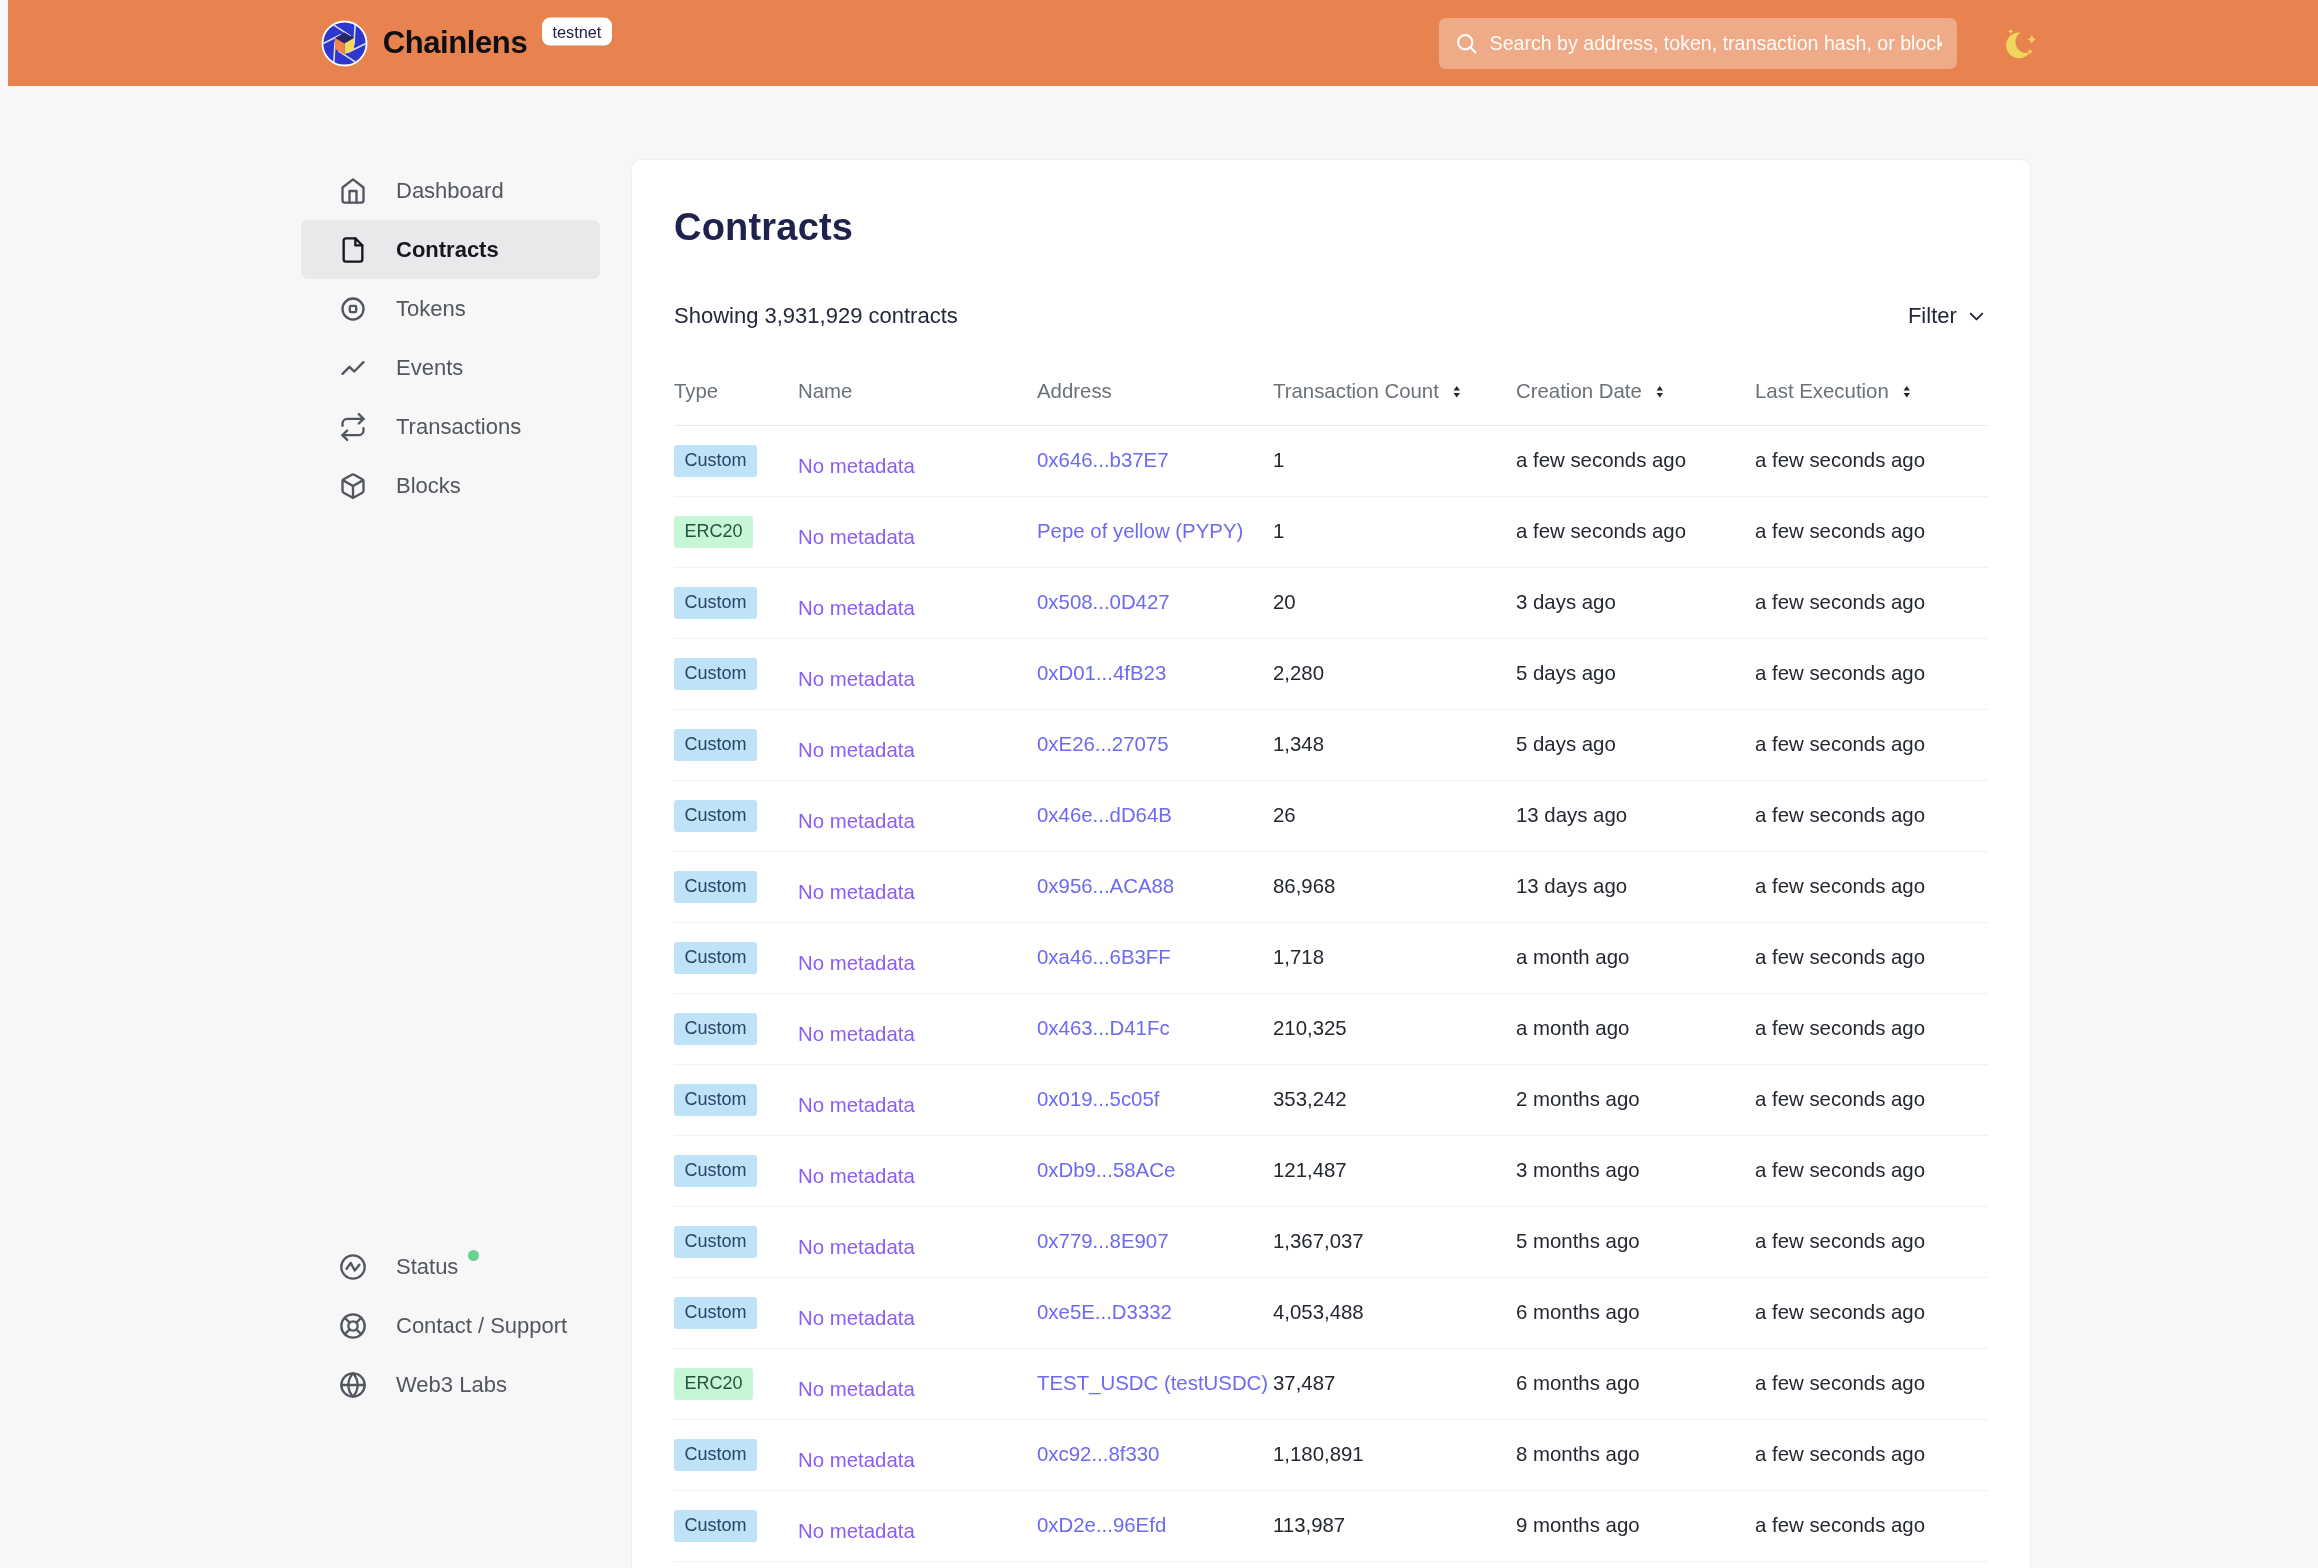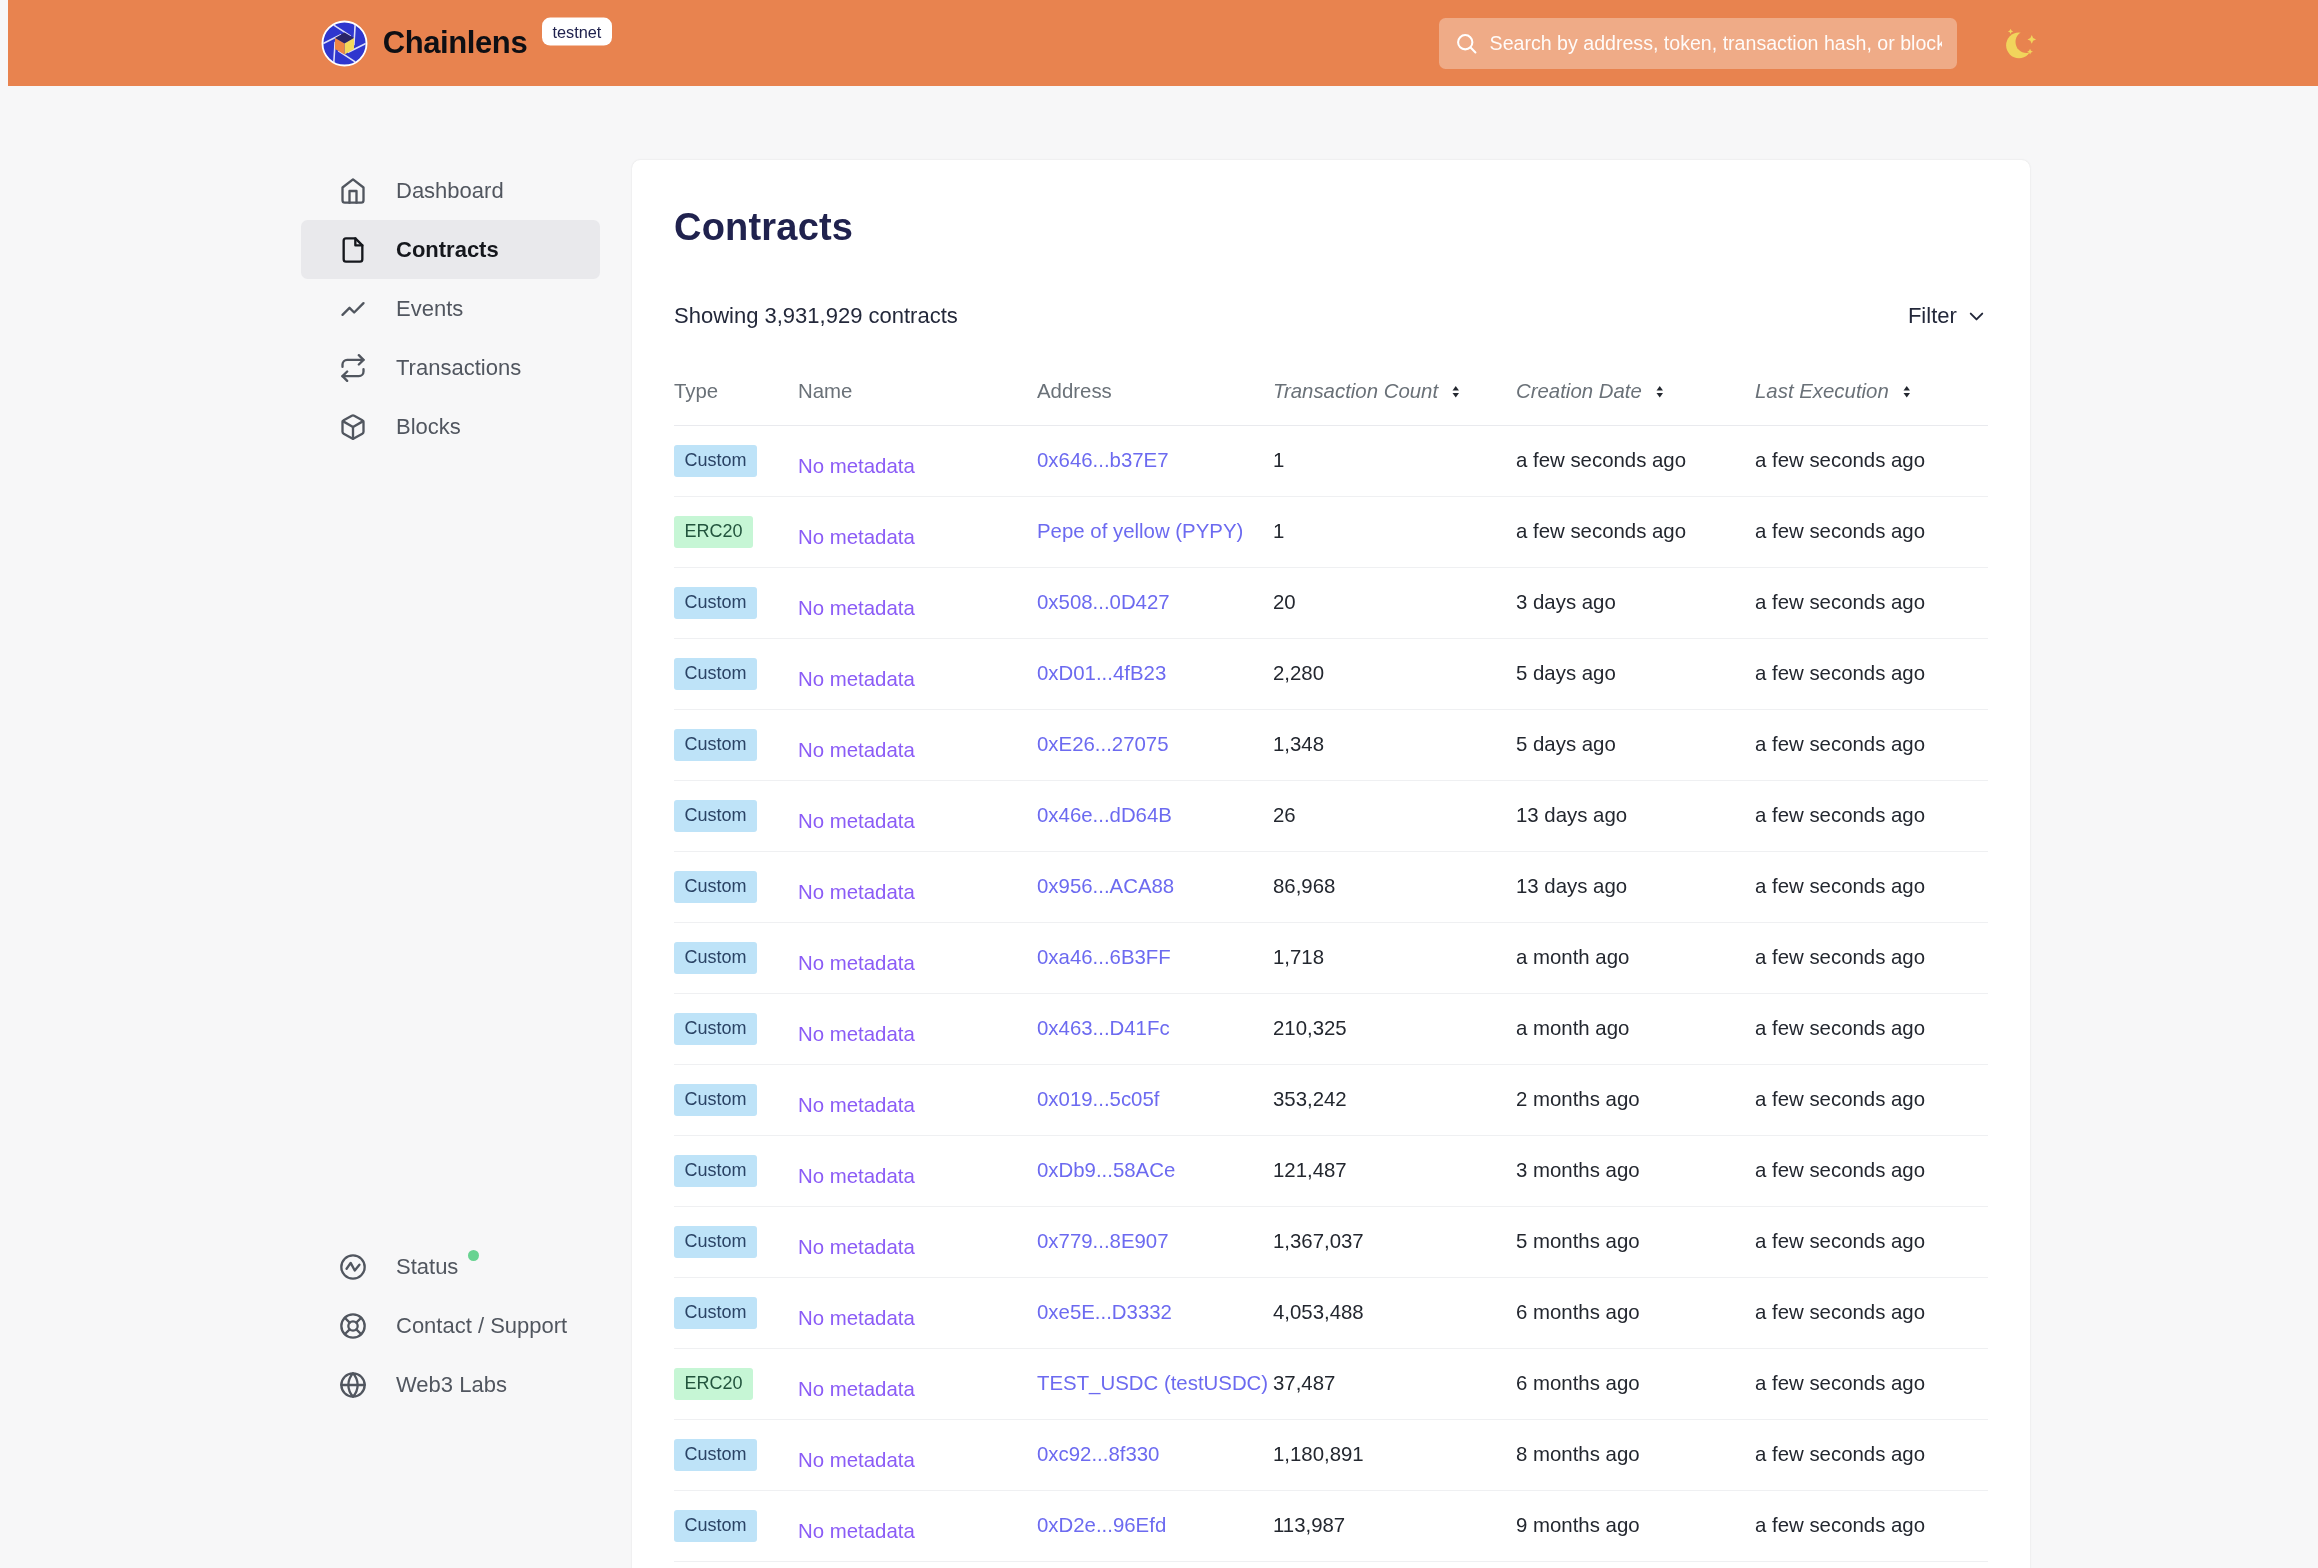--- a/index.html
+++ b/index.html
@@ -87,21 +87,21 @@
   
   .grid-cols {
     display:grid;
     grid-template-columns:124px 239px 236px 243px 239px 1fr;
     align-items:center;
   }
   .table-head { margin-top:51px; }
   .th {
     font-size:20.4px; color:#6A7178; display:flex; align-items:center; gap:9.8px;
   }
-  .th.sortable { cursor:pointer;font-style:italic; }
+  .th.sortable { cursor:pointer; }
   .head-divider { height:0.8px; background:#E9EAEE; margin-top:22px; }
   .row { height:71px; border-bottom:0.8px solid #EFF0F2; }
   .badge {
     display:inline-block; padding:5.7px 10.6px; border-radius:3px;
     font-size:18px; font-weight:500;
   }
   .badge-custom { background:var(--badge-custom-bg,#BEE3F8); color:var(--badge-custom-text,#2A4365); }
   .badge-erc20  { background:var(--badge-erc20-bg,#C6F6D5); color:var(--badge-erc20-text,#22543D); }
   .cell { font-size:20.4px; }
   .cell-name { color:#8b5cf6;margin-top:12px; }
@@ -166,20 +166,27 @@
   </div>
   <div class="side-item active">
     <svg class="icon" width="28" height="28" viewBox="0 0 24 24">
       <path d="M14 2H6a2 2 0 0 0-2 2v16a2 2 0 0 0 2 2h12a2 2 0 0 0 2-2V8z"></path>
         <polyline points="14 2 14 8 20 8"></polyline>
     </svg>
     <span>Contracts</span>
   </div>
   <div class="side-item">
     <svg class="icon" width="28" height="28" viewBox="0 0 24 24">
+      <circle cx="12" cy="12" r="9"></circle>
+        <rect x="9.3" y="9.3" width="5.4" height="5.4" rx="1"></rect>
+    </svg>
+    <span>Tokens</span>
+  </div>
+  <div class="side-item">
+    <svg class="icon" width="28" height="28" viewBox="0 0 24 24">
       <polyline points="3 17 9 11 13 15 21 7"></polyline>
     </svg>
     <span>Events</span>
   </div>
   <div class="side-item">
     <svg class="icon" width="28" height="28" viewBox="0 0 24 24">
       <polyline points="17 1 21 5 17 9"></polyline>
         <path d="M3 11V9a4 4 0 0 1 4-4h14"></path>
       <polyline points="7 23 3 19 7 15"></polyline>
         <path d="M21 13v2a4 4 0 0 1-4 4H3"></path>

